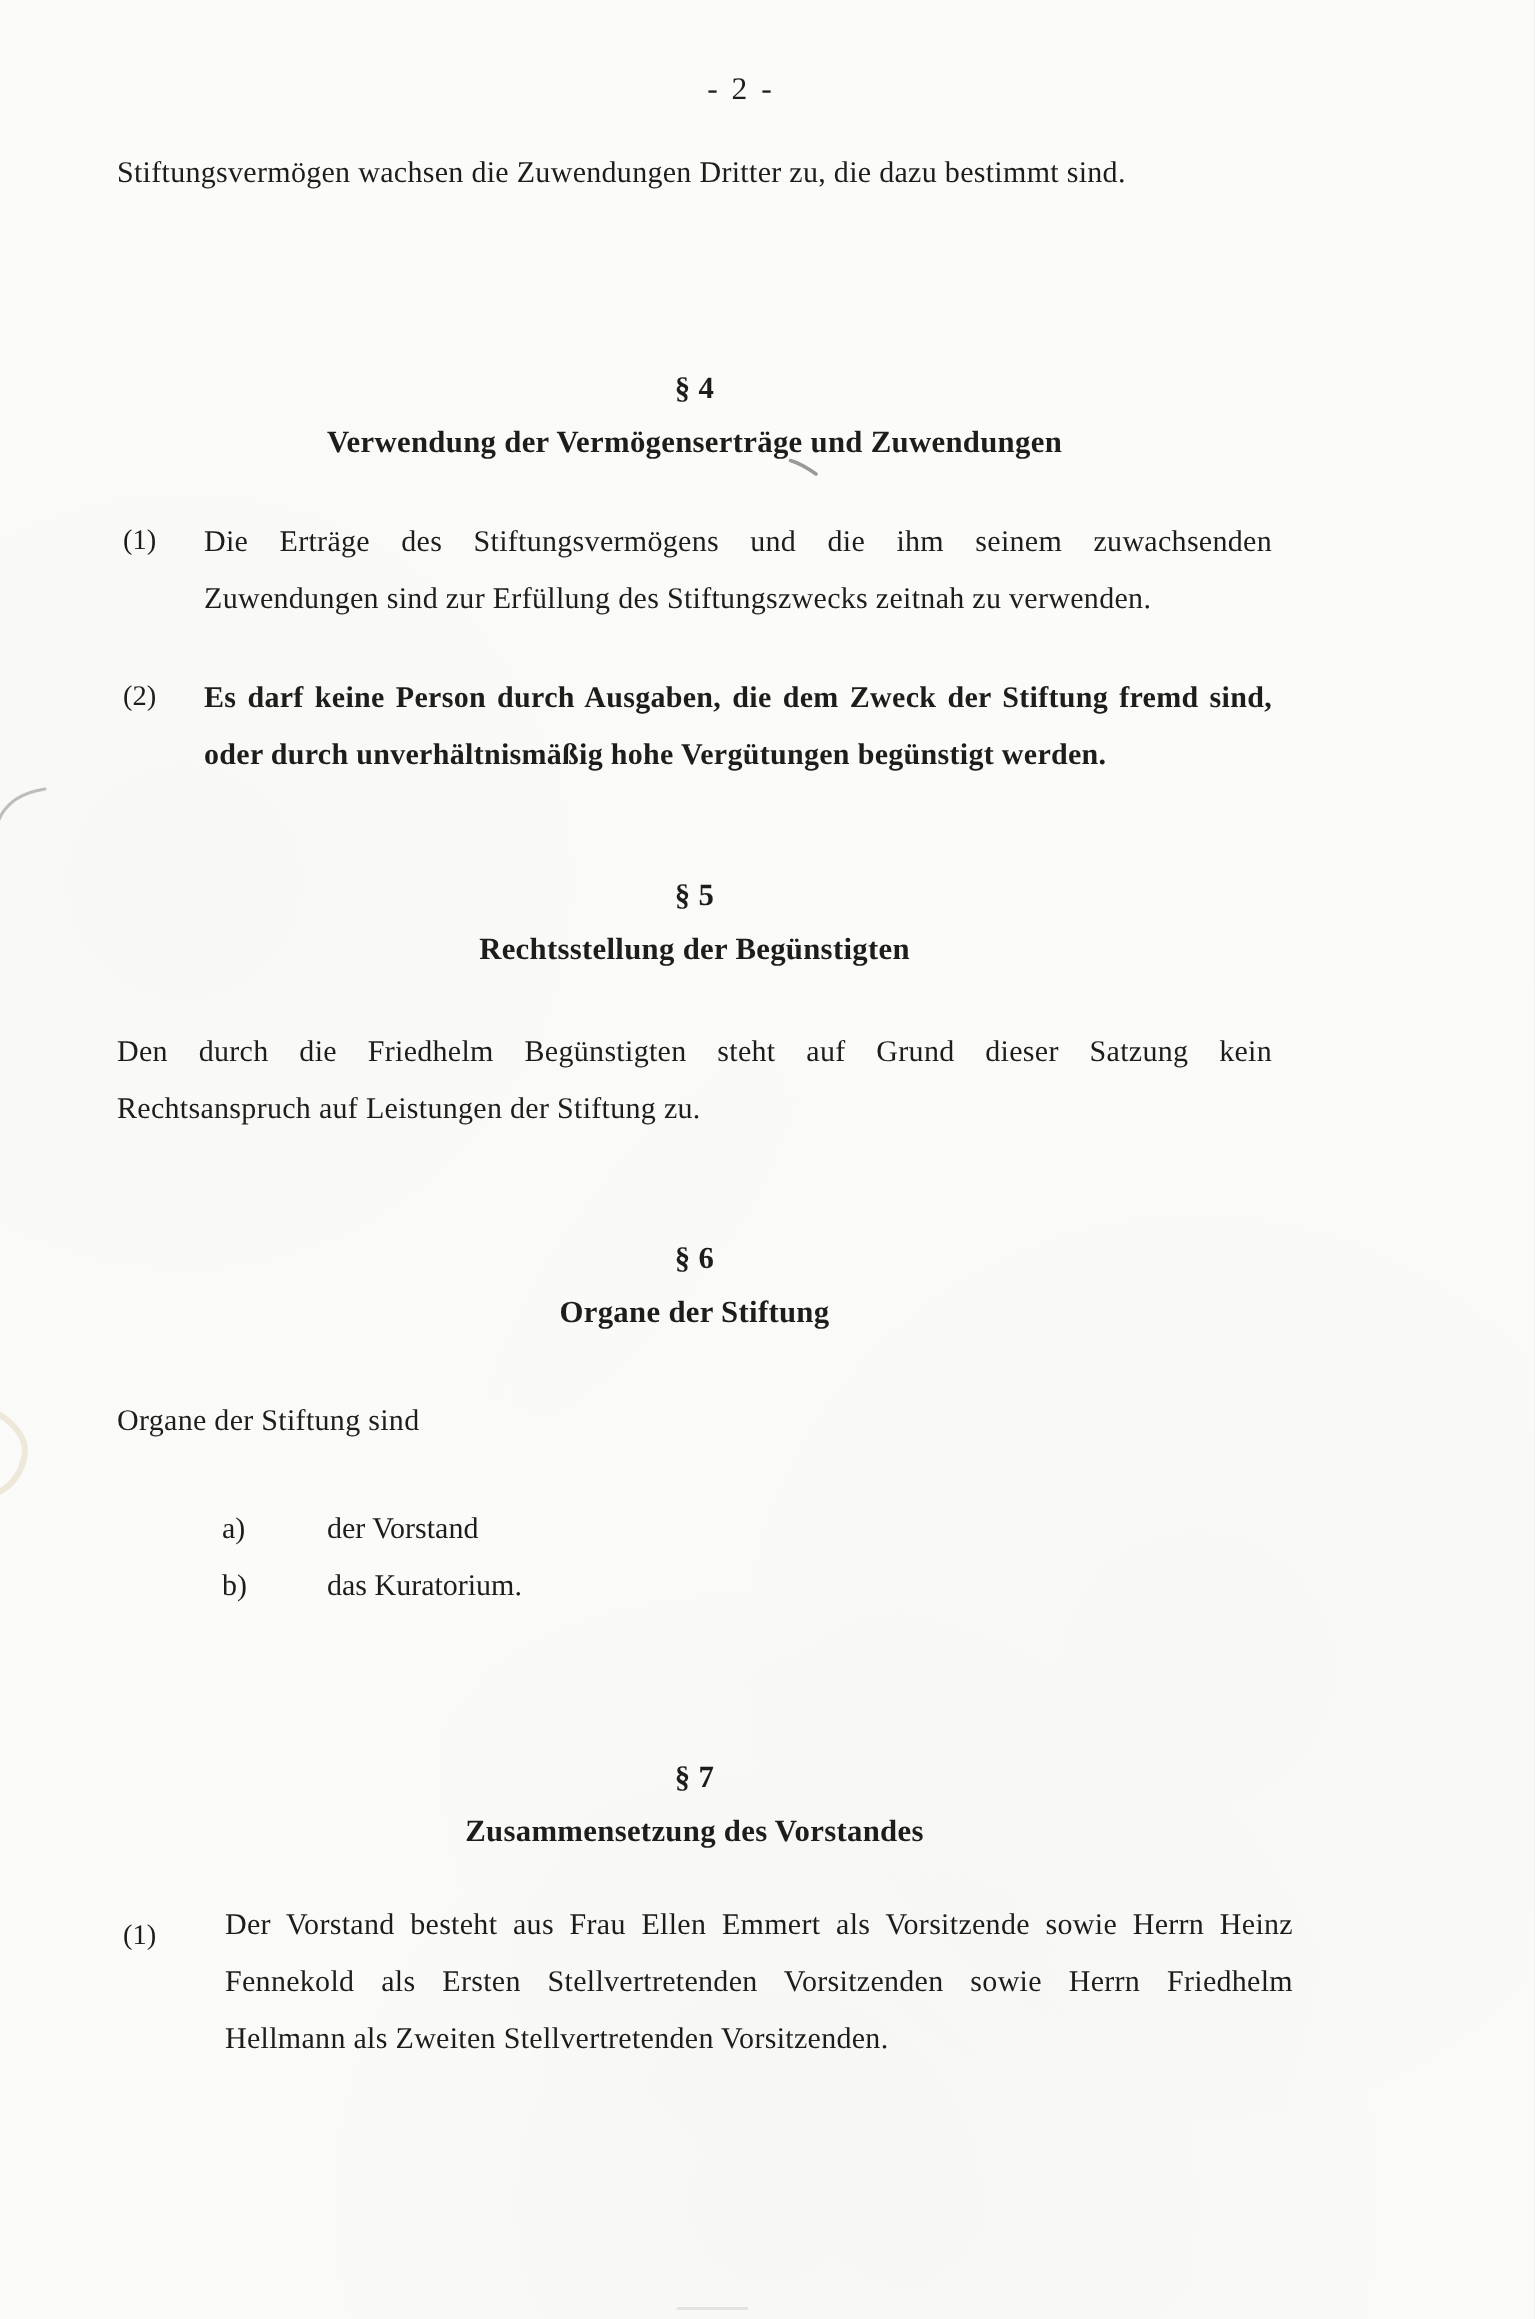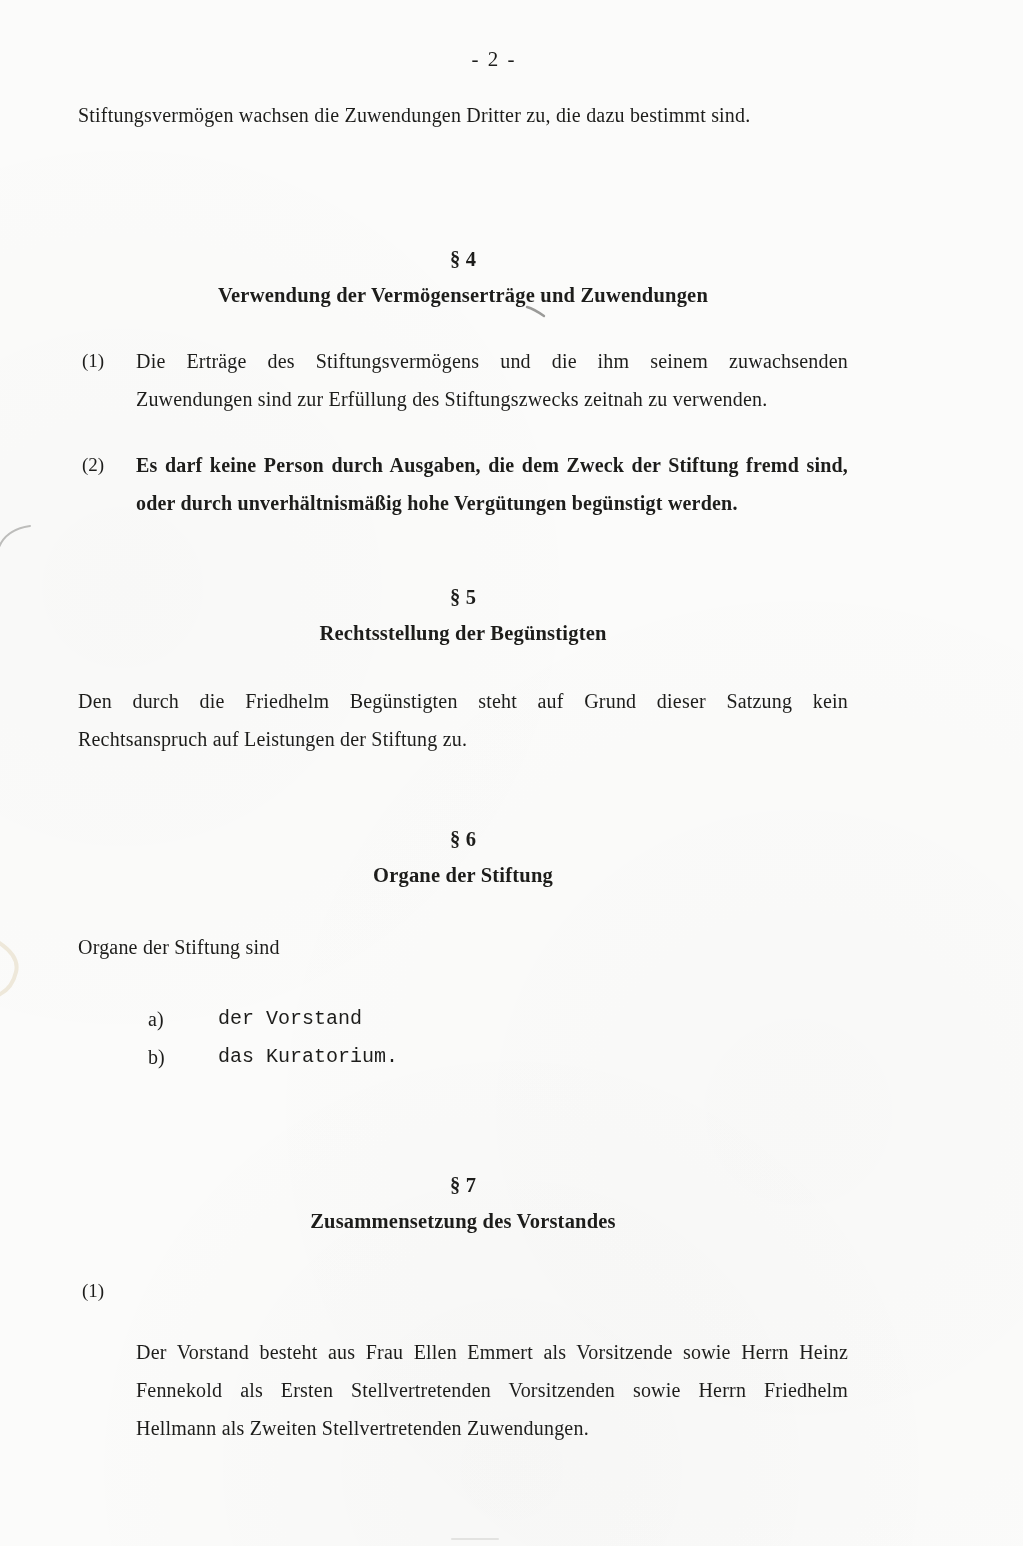--- a/index.html
+++ b/index.html
@@ -62,21 +62,20 @@
     left: 148px;
     width: 40px;
     font-size: 20px;
     line-height: 38px;
   }
   .list-text {
     left: 218px;
     width: 600px;
     font-size: 20px;
     line-height: 38px;
-    font-family: Liberation Mono, monospace;
   }
   .artifact { pointer-events: none; }
 </style>
 </head>
 <body>
 
 <div class="page">
 
   <div class="abs pageno" style="top:44px;">- 2 -</div>
 
@@ -127,21 +126,21 @@
   <div class="abs list-marker" style="top:1000px;">a)</div>
   <div class="abs list-text" style="top:1000px;">der Vorstand</div>
 
   <div class="abs list-marker" style="top:1038px;">b)</div>
   <div class="abs list-text" style="top:1038px;">das Kuratorium.</div>
 
   <div class="abs sec-num" style="top:1168px;">§ 7</div>
   <div class="abs sec-title" style="top:1204px;">Zusammensetzung des Vorstandes</div>
 
   <div class="abs item-marker" style="top:1272px;">(1)</div>
-  <div class="abs item-text" style="top:1333px;">
+  <div class="abs item-text" style="top:1264px;margin-left:14px;">
     <div class="line just">Der Vorstand besteht aus Frau Ellen Emmert als Vorsitzende sowie Herrn Heinz</div>
     <div class="line just">Fennekold als Ersten Stellvertretenden Vorsitzenden sowie Herrn Friedhelm</div>
-    <div class="line">Hellmann als Zweiten Stellvertretenden Zuwendungen.</div>
+    <div class="line">Hellmann als Zweiten Stellvertretenden Vorsitzenden.</div>
   </div>
 
   <div class="abs artifact" style="top:1538px; left:451px; width:48px; height:2px; background:#e3e3e1; border-radius:1px;"></div>
 
 </div>
 
 </body></html>

